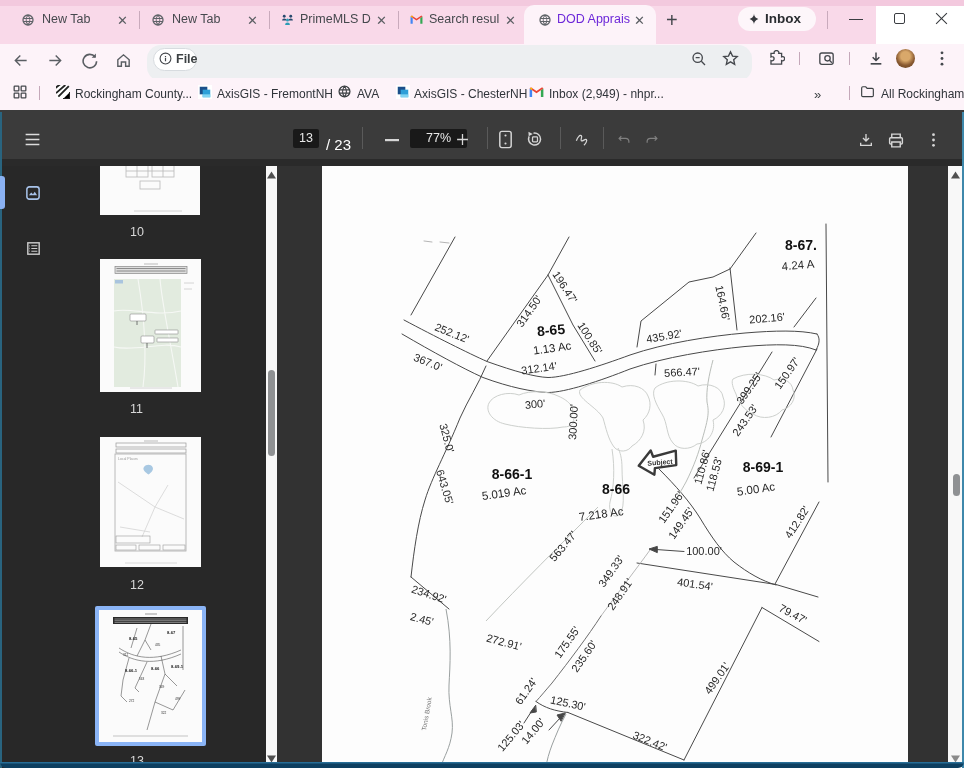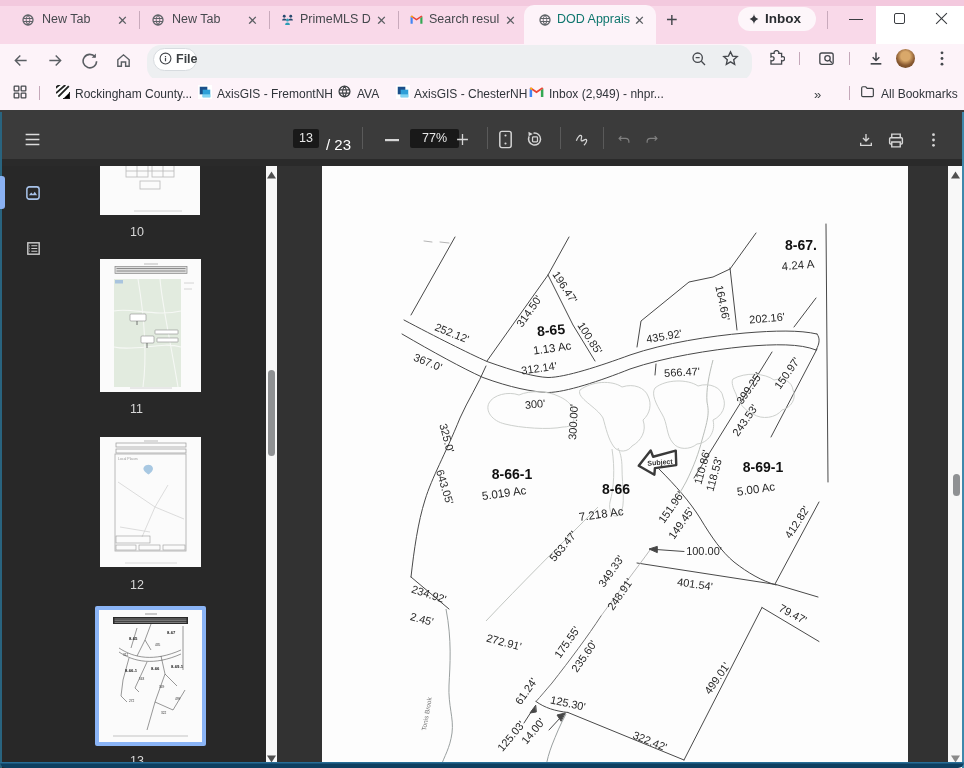--- a/index.html
+++ b/index.html
@@ -77,21 +77,21 @@
         <path d="M1 3.5 12 11 23 3.5 21 1.5 12 7.5 3 1.5z" fill="#ea4335"></path>
         <path d="M1 3.5 5 6V1.8z" fill="#fbbc04"></path>
       </svg>
     <div class="tabtext" style="left:429px">Search resul</div>
     <div class="tabx" style="left:505px">✕</div>
 
     <svg class="abs" style="left:539px;top:14px" width="12" height="12" viewBox="0 0 24 24">
         <circle cx="12" cy="12" r="10" fill="none" stroke="#5f6368" stroke-width="2.6"></circle>
         <path d="M2.5 9h19M2.5 15h19M12 2a16 16 0 0 1 0 20M12 2a16 16 0 0 0 0 20" fill="none" stroke="#5f6368" stroke-width="2.2"></path>
       </svg>
-    <div class="tabtext" style="left:557px;color:#0f766e">DOD Apprais</div>
+    <div class="tabtext" style="left:557px;color:#6d28d9">DOD Apprais</div>
     <div class="tabx" style="left:634px">✕</div>
 
     <div class="abs" style="left:666px;top:9px;font-size:20px;color:#44474c;font-weight:300">+</div>
 
     <div class="abs" style="left:738px;top:7px;width:78px;height:24px;background:#fdf6fa;border-radius:12px;"></div>
     <svg class="abs" style="left:748px;top:13px" width="12" height="12" viewBox="0 0 24 24">
         <path d="M12 1C12 7 17 12 23 12 17 12 12 17 12 23 12 17 7 12 1 12 7 12 12 7 12 1Z" fill="#35383d"></path>
       </svg>
     <div class="abs" style="left:765px;top:11px;font-size:13.5px;font-weight:bold;color:#2a2d31">Inbox</div>
     <div class="tabsep" style="left:827px"></div>
@@ -192,35 +192,35 @@
         <path d="M19 17V6l4-2.5V17z" fill="#34a853"></path>
         <path d="M1 3.5 12 11 23 3.5 21 1.5 12 7.5 3 1.5z" fill="#ea4335"></path>
         <path d="M1 3.5 5 6V1.8z" fill="#fbbc04"></path>
       </svg>
     <div class="bmtext" style="left:549px">Inbox (2,949) - nhpr...</div>
     <div class="bmtext" style="left:814px;font-size:13px;color:#3c4043">»</div>
     <div class="abs" style="left:849px;top:8px;width:1px;height:14px;background:#c5a8ba"></div>
     <svg class="abs" style="left:860px;top:7px" width="15" height="14" viewBox="0 0 24 24">
         <path d="M2 5a2 2 0 0 1 2-2h5l2.4 2.8H20a2 2 0 0 1 2 2V18a2 2 0 0 1-2 2H4a2 2 0 0 1-2-2z" fill="none" stroke="#3c4043" stroke-width="2"></path>
       </svg>
-    <div class="bmtext" style="left:881px">All Bookmarks</div>
+    <div class="bmtext" style="left:881px">All Rockingham</div>
   </div>
 
   <div id="pdfbar">
     <svg class="abs" style="left:25px;top:23px" width="15" height="13" viewBox="0 0 24 20">
         <path d="M1 2h22M1 10h22M1 18h22" stroke="#dcdcdc" stroke-width="2.6"></path>
       </svg>
     <div class="darkbox" style="left:293px;top:19px;width:26px;height:19px;line-height:19px;">13</div>
     <div class="abs" style="left:326px;top:26px;font-size:15px;color:#ffffff">/ 23</div>
     <div class="abs" style="left:362px;top:17px;width:1px;height:22px;background:#5a5a5a"></div>
     <div class="abs" style="left:385px;top:130.5px;"></div>
     <svg class="abs" style="left:385px;top:29px" width="14" height="3" viewBox="0 0 14 3">
         <rect width="14" height="2.2" fill="#d6d6d6"></rect>
       </svg>
-    <div class="darkbox" style="left:410px;top:19px;width:49px;height:19px;line-height:19px;">77%</div>
+    <div class="darkbox" style="left:410px;top:19px;width:57px;height:19px;line-height:19px;">77%</div>
     <svg class="abs" style="left:456px;top:23px" width="13" height="13" viewBox="0 0 24 24">
         <path d="M12 2v20M2 12h20" stroke="#d6d6d6" stroke-width="2.4"></path>
       </svg>
     <div class="abs" style="left:487px;top:17px;width:1px;height:22px;background:#5a5a5a"></div>
 
     <svg class="abs" style="left:499px;top:20px" width="13" height="19" viewBox="0 0 16 22">
         <rect x="1" y="1" width="14" height="20" rx="2.5" fill="none" stroke="#d6d6d6" stroke-width="1.8"></rect>
         <circle cx="8" cy="6" r="1.3" fill="#d6d6d6"></circle>
         <circle cx="8" cy="16" r="1.3" fill="#d6d6d6"></circle>
       </svg>

